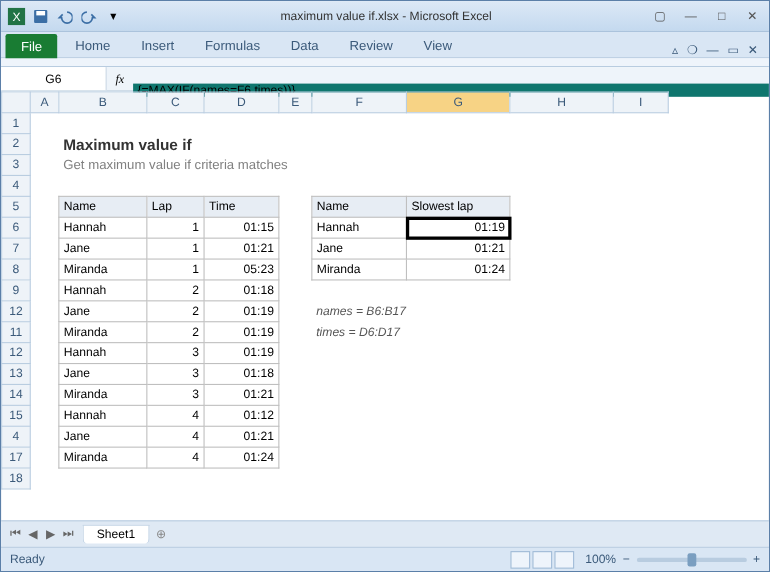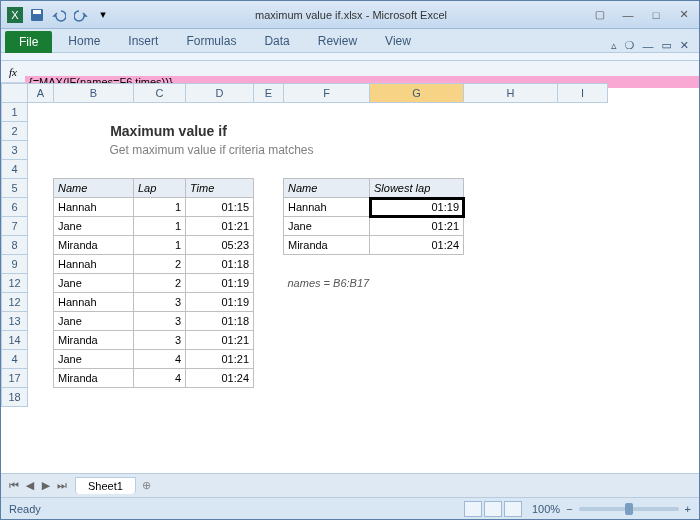--- a/index.html
+++ b/index.html
@@ -13,33 +13,33 @@
 .ribbon-tabs{height:24px;background:#d9e6f4;display:flex;align-items:flex-end;padding-left:4px;gap:4px;border-bottom:1px solid #b8cce0;}
 .file-tab{background:#197c33;color:#fff;padding:4px 14px;border-radius:2px 2px 0 0;font-size:12px;margin-bottom:-1px;}
 .tab{padding:4px 12px;color:#3b5a7a;font-size:12px;}
 .ribbon-tabs .spacer{flex:1;}
 .ribbon-tabs .help{display:flex;gap:8px;padding-right:10px;align-items:center;color:#3b5a7a;}
 .ribbon-body{height:8px;background:#eef4fb;border-bottom:1px solid #b8cce0;}
 .formula-bar{height:22px;display:flex;align-items:center;border-bottom:1px solid #c8d6e4;background:#eef4fa;}
 .namebox{width:96px;padding:0 8px;text-align:center;border-right:1px solid #c8d6e4;height:100%;display:flex;align-items:center;justify-content:center;background:#fff;}
 .fx-area{display:flex;align-items:center;flex:1;}
 .fx-label{padding:0 8px;font-style:italic;font-family:"Times New Roman",serif;}
-.fx-input{flex:1;padding:0 4px;background:#f9a8d4;height:100%;display:flex;align-items:center;margin-top:20px;}
+.fx-input{flex:1;padding:0 4px;background:#0f766e;height:100%;display:flex;align-items:center;margin-top:20px;}
 .grid-wrap{position:relative;height:390px;overflow:hidden;}
 .grid{border-collapse:collapse;table-layout:fixed;}
 .grid td,.grid th{border:1px solid #d4d4d4;height:19px;padding:0 4px;white-space:nowrap;overflow:hidden;}
 .grid th{background:#eef3f8;font-weight:normal;color:#3b5a7a;text-align:center;border-color:#b9cde0;}
 .grid th.rowh{width:26px;text-align:center;}
 .grid .colA{width:26px}.grid .colB{width:80px}.grid .colC{width:52px}.grid .colD{width:68px}.grid .colE{width:30px}.grid .colF{width:86px}.grid .colG{width:94px}.grid .colH{width:94px}.grid .colI{width:50px}
 .selcol{background:#f7d385!important;}
-.hdr-row td{border:none;background:transparent;text-align:center;}
+.hdr-row td{border:none;background:transparent;}
 .header-cell{font-weight:bold;font-size:14px;color:#333;}
 .sub-cell{color:#808080;font-size:12px;}
 .datacell{border:1px solid #bfbfbf!important;padding:0 6px;}
-.datacell.th{background:#e7edf4;font-style:italic;}
+.datacell.th{background:#e7edf4;}
 .right{text-align:right;}
 .italic{font-style:italic;color:#555;}
 .selected{outline:3px solid #000;outline-offset:-2px;}
 .sheet-tabs{height:24px;background:#dfe9f4;display:flex;align-items:center;border-top:1px solid #b8cce0;padding:0 6px;gap:6px;}
 .sheet-nav{display:flex;gap:2px;}
 .sheet-nav span{width:14px;text-align:center;color:#666;}
 .sheet-tab{background:#fff;padding:2px 12px;border:1px solid #b8cce0;border-bottom:none;border-radius:0 0 4px 4px;font-size:11px;}
 .sheet-add{color:#888;}
 .statusbar{height:22px;background:#d9e6f4;display:flex;align-items:center;padding:0 8px;color:#3b5a7a;border-top:1px solid #b8cce0;}
 .statusbar .spacer{flex:1;}
@@ -102,20 +102,21 @@
     <span>▵</span>
     <span>❍</span>
     <span>—</span>
     <span>▭</span>
     <span>✕</span>
   </div>
 </div>
 <div class="ribbon-body"></div>
 
 <div class="formula-bar">
+  <div class="namebox">G6</div>
   <div class="fx-area">
     <span class="fx-label">fx</span>
     <div class="fx-input">{=MAX(IF(names=F6,times))}</div>
   </div>
 </div>
 
 <div class="grid-wrap">
 <table class="grid">
 <colgroup>
         <col class="colRH" style="width:26px">
@@ -254,20 +255,31 @@
           <td style="border:none"></td>
   <td class="datacell">Jane</td>
   <td class="datacell right">2</td>
   <td class="datacell right">01:19</td>
   <td style="border:none"></td>
   <td colspan="2" class="italic" style="border:none">names = B6:B17</td>
   <td style="border:none"></td>
           <td style="border:none"></td>
         </tr>
 
+<tr>
+          <th class="rowh">11</th>
+          <td style="border:none"></td>
+  <td class="datacell">Miranda</td>
+  <td class="datacell right">2</td>
+  <td class="datacell right">01:19</td>
+  <td style="border:none"></td>
+  <td colspan="2" class="italic" style="border:none">times = D6:D17</td>
+  <td style="border:none"></td>
+          <td style="border:none"></td>
+        </tr>
 
 <tr>
           <th class="rowh">12</th>
           <td style="border:none"></td>
   <td class="datacell">Hannah</td>
   <td class="datacell right">3</td>
   <td class="datacell right">01:19</td>
   <td style="border:none"></td>
           <td style="border:none"></td>
           <td style="border:none"></td>
@@ -294,20 +306,32 @@
   <td class="datacell">Miranda</td>
   <td class="datacell right">3</td>
   <td class="datacell right">01:21</td>
   <td style="border:none"></td>
           <td style="border:none"></td>
           <td style="border:none"></td>
           <td style="border:none"></td>
           <td style="border:none"></td>
         </tr>
 
+<tr>
+          <th class="rowh">15</th>
+          <td style="border:none"></td>
+  <td class="datacell">Hannah</td>
+  <td class="datacell right">4</td>
+  <td class="datacell right">01:12</td>
+  <td style="border:none"></td>
+          <td style="border:none"></td>
+          <td style="border:none"></td>
+          <td style="border:none"></td>
+          <td style="border:none"></td>
+        </tr>
 
 <tr>
           <th class="rowh">4</th>
           <td style="border:none"></td>
   <td class="datacell">Jane</td>
   <td class="datacell right">4</td>
   <td class="datacell right">01:21</td>
   <td style="border:none"></td>
           <td style="border:none"></td>
           <td style="border:none"></td>

